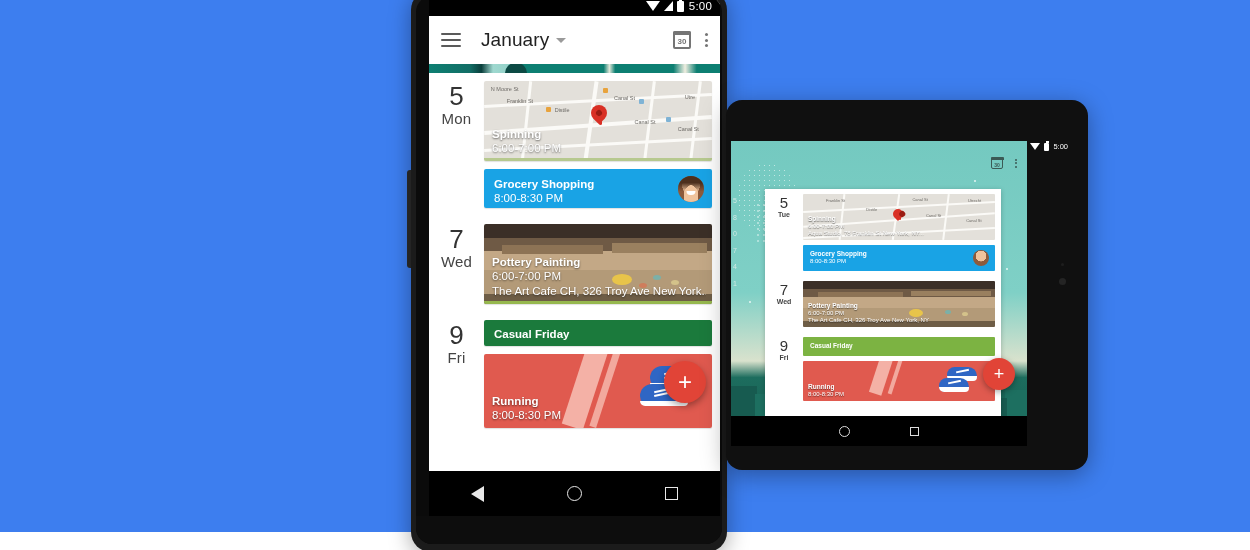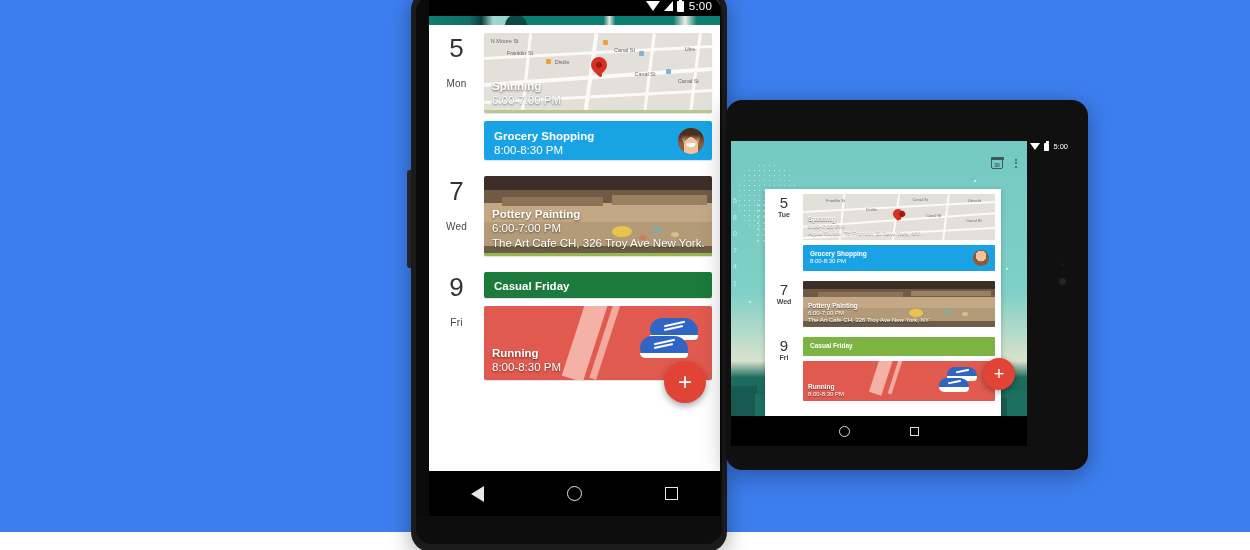--- a/index.html
+++ b/index.html
@@ -89,21 +89,21 @@
   .month-strip:after{
     content:""; position:absolute; left:26%; bottom:0; width:22px;height:10px;
     background:#0c4a44;border-radius:11px 11px 0 0;
   }
 
   
   .agenda { background:#fff; }
   .day-row { display:flex; padding:0; position:relative; }
   .day-col { width:55px; flex:0 0 55px; text-align:center; padding-top:10px; }
   .day-num { font-size:26px; color:#333; line-height:1; font-weight:400; }
-  .day-dow { font-size:10px; color:#444; margin-top:17px; letter-spacing:.2px; }
+  .day-dow { font-size:15px; color:#444; margin-top:1px; letter-spacing:.2px; }
   .ev-col { flex:1; padding:8px 8px 0 0; }
 
   .ev {
     border-radius:2px; margin-bottom:8px; position:relative; overflow:hidden;
     box-shadow:0 1px 1px rgba(0,0,0,.12);
   }
   .ev-title { font-size:11.5px; font-weight:bold; color:#fff; line-height:1.25; }
   .ev-time { font-size:11.5px; color:#fff; line-height:1.3; }
   .ev-loc  { font-size:11.5px; color:#fff; line-height:1.3; white-space:nowrap; overflow:hidden; }
 
@@ -262,20 +262,39 @@
 
         <div class="statusbar">
           <div class="sb-icons">
             <span class="ic-wifi"></span>
             <span class="ic-signal"></span>
             <span class="ic-batt"></span>
           </div>
           <span class="sb-time">5:00</span>
         </div>
 
+        <div class="toolbar">
+          <div class="hamburger">
+              <i></i>
+              <i></i>
+              <i></i>
+            </div>
+          <div class="tb-title">January</div>
+          <span class="caret"></span>
+          <div class="tb-right">
+            <div class="cal30">
+                <span>30</span>
+              </div>
+            <div class="dots">
+                <i></i>
+                <i></i>
+                <i></i>
+              </div>
+          </div>
+        </div>
 
         <div class="month-strip"></div>
 
         <div class="agenda">
 
           <div class="day-row">
             <div class="day-col">
               <div class="day-num">5</div>
               <div class="day-dow">Mon</div>
             </div>

